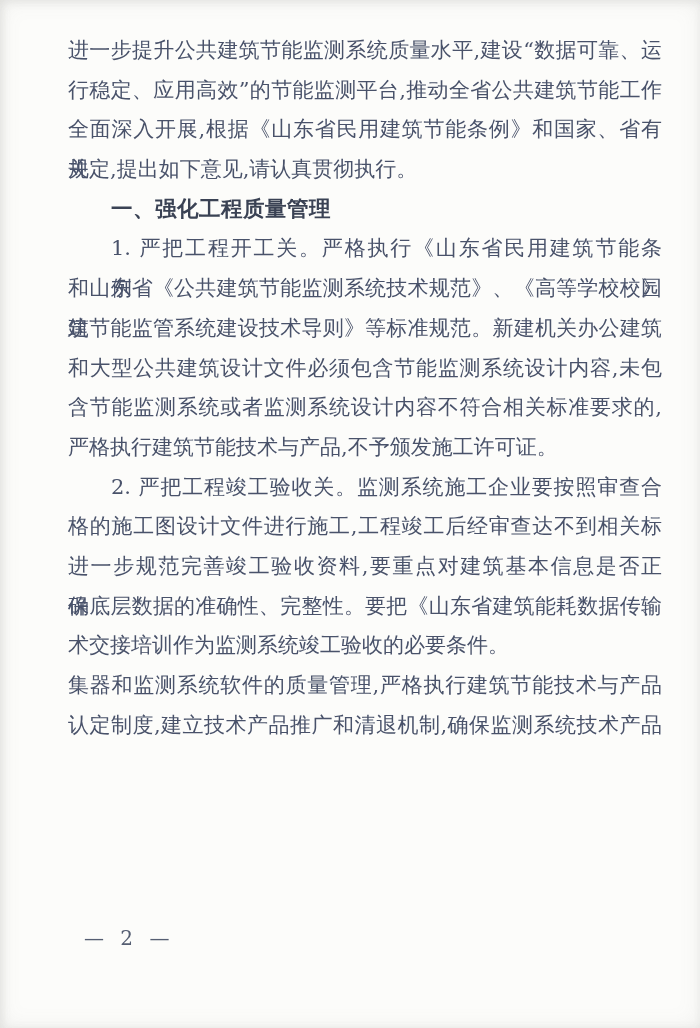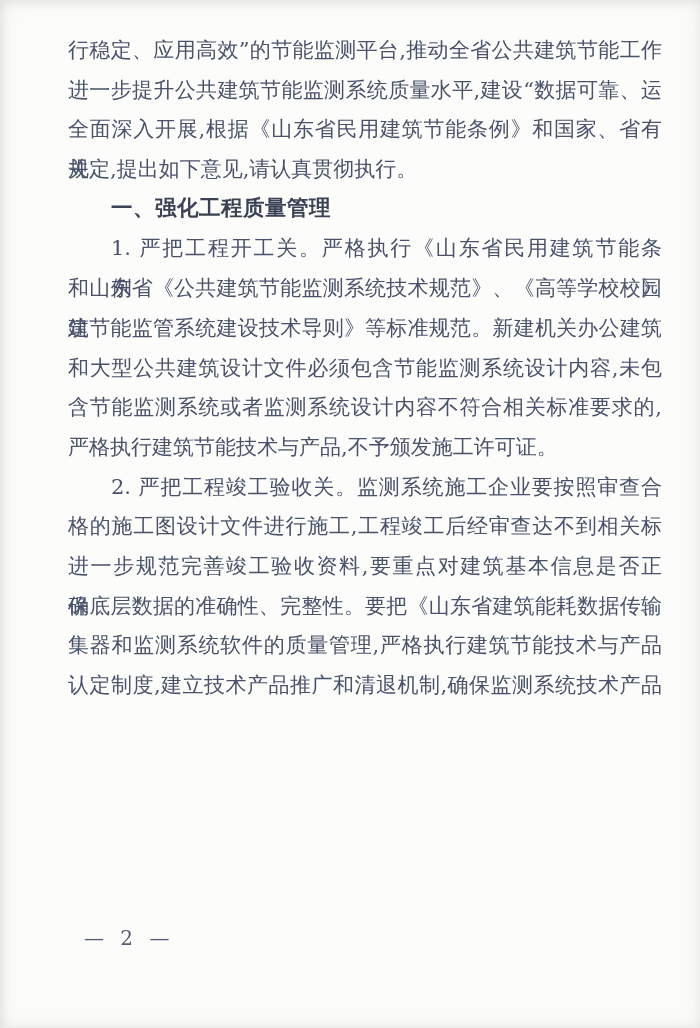--- a/index.html
+++ b/index.html
@@ -33,53 +33,54 @@
   }
   .line.justify {
     white-space: normal;
     text-align: justify;
     text-align-last: justify;
     text-justify: inter-character;
     word-break: break-all;
   }
   .line.indent { padding-left: 43px; }
   .line.heading {
-    font-family: Liberation Mono, monospace;
+    font-family: Liberation Sans, sans-serif;
     font-weight: 700;
     color: #3a4254;
     font-size: 21.5px;
     letter-spacing: 0.5px;
   }
   .footer {
     position: absolute;
     left: 84px; top: 926px;
     font-size: 20px;
     color: #555e72;
     font-family: "DejaVu Serif", serif;
     word-spacing: 8px;
     letter-spacing: 1px;
   }
 </style>
 </head>
 <body>
 
 <div class="page">
   <div class="content">
+      <div class="line justify">进一步提升公共建筑节能监测系统质量水平,建设“数据可靠、运</div>
       <div class="line justify">行稳定、应用高效”的节能监测平台,推动全省公共建筑节能工作</div>
-      <div class="line justify">进一步提升公共建筑节能监测系统质量水平,建设“数据可靠、运</div>
       <div class="line justify">全面深入开展,根据《山东省民用建筑节能条例》和国家、省有关</div>
       <div class="line">规定,提出如下意见,请认真贯彻执行。</div>
       <div class="line indent heading">一、强化工程质量管理</div>
       <div class="line indent justify">1. 严把工程开工关。严格执行《山东省民用建筑节能条例》</div>
       <div class="line justify">和山东省《公共建筑节能监测系统技术规范》、《高等学校校园建</div>
       <div class="line justify">筑节能监管系统建设技术导则》等标准规范。新建机关办公建筑</div>
       <div class="line justify">和大型公共建筑设计文件必须包含节能监测系统设计内容,未包</div>
       <div class="line justify">含节能监测系统或者监测系统设计内容不符合相关标准要求的,</div>
       <div class="line">严格执行建筑节能技术与产品,不予颁发施工许可证。</div>
       <div class="line indent justify">2. 严把工程竣工验收关。监测系统施工企业要按照审查合</div>
       <div class="line justify">格的施工图设计文件进行施工,工程竣工后经审查达不到相关标</div>
       <div class="line justify">进一步规范完善竣工验收资料,要重点对建筑基本信息是否正确、</div>
       <div class="line justify">保底层数据的准确性、完整性。要把《山东省建筑能耗数据传输</div>
+      <div class="line">术交接培训作为监测系统竣工验收的必要条件。</div>
       <div class="line justify">集器和监测系统软件的质量管理,严格执行建筑节能技术与产品</div>
       <div class="line justify">认定制度,建立技术产品推广和清退机制,确保监测系统技术产品</div>
     </div>
   <div class="footer">— 2 —</div>
 </div>
 
 </body></html>

